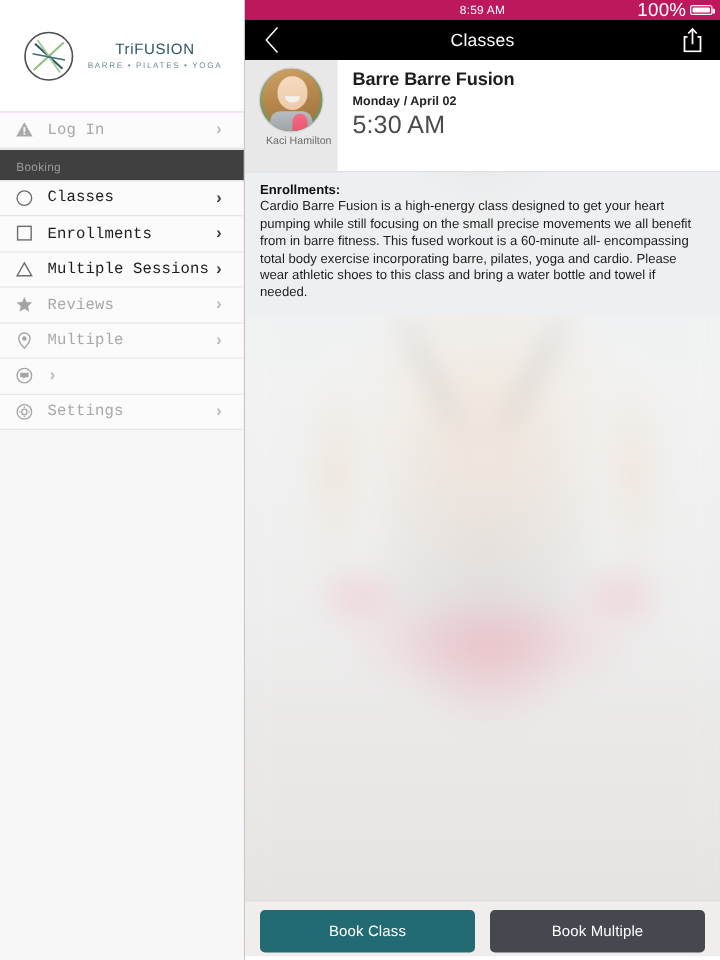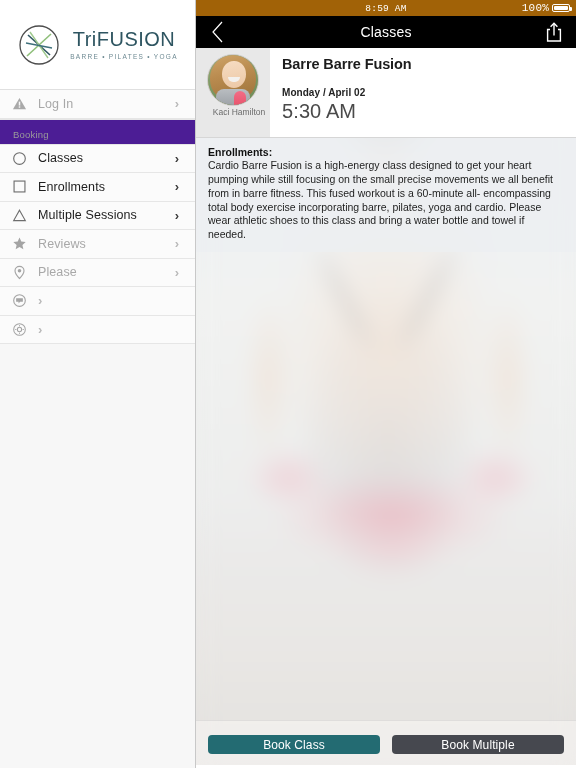--- a/index.html
+++ b/index.html
@@ -32,35 +32,35 @@
     display: flex;
     align-items: center;
     justify-content: center;
     gap: 9px;
     border-bottom: 1px solid #e0e0e0;
     flex: 0 0 auto;
   }
   #brand-mark { width: 44px; height: 44px; flex: 0 0 auto; }
   #brand-words { display: flex; flex-direction: column; align-items: center; }
   #brand-name {
-    font-size: 20px;
+    font-size: 12px;
     letter-spacing: 0.5px;
     color: #2e5561;
     font-weight: 400;
     line-height: 1;
   }
   #brand-tag {
     font-size: 6.5px;
     letter-spacing: 1.3px;
     color: #6e8a93;
     margin-top: 4px;
     white-space: nowrap;
   }
 
-  .menu-group { background: #f0abfc; }
+  .menu-group { background: #f0abfc; font-family: Liberation Mono, monospace; }
   .menu-row {
     height: 28.5px;
     display: flex;
     align-items: center;
     background: #fbfbfb;
     border-bottom: 1px solid #e6e6e6;
     padding: 0 10px 0 0;
     position: relative;
   }
   .menu-row .ico {
@@ -85,21 +85,21 @@
     line-height: 1;
     padding-right: 6px;
   }
   .menu-row.active .chev { color: #3b3b3b; }
 
   .section-head {
     height: 26px;
     display: flex;
     align-items: flex-end;
     padding: 0 0 4px 13px;
-    background: #4c1d95;
+    background: #404040;
     border-bottom: 1px solid #e6e6e6;
     border-top: 1px solid #e6e6e6;
   }
   .section-head span {
     font-size: 9.5px;
     color: #9a9a9a;
     letter-spacing: 0.2px;
   }
   #sidebar-filler { flex: 1 1 auto; background: #f7f7f7; }
 
@@ -110,34 +110,33 @@
     position: relative;
     background: #e9ecee;
     overflow: hidden;
   }
 
   
   #statusbar {
     position: relative;
     z-index: 40;
     height: 16px;
-    background: #a16207;
+    background: #be185d;
     color: #fff;
     display: flex;
     align-items: center;
     justify-content: center;
     font-size: 9.5px;
     letter-spacing: 0.2px;
-    font-family: Liberation Mono, monospace;
   }
   #status-time { position: absolute; left: 50%; transform: translateX(-50%); }
   #status-right {
     position: absolute; right: 6px;
     display: flex; align-items: center; gap: 3px;
-    font-size: 11px;
+    font-size: 15px;
   }
   .batt { width: 18px; height: 8.5px; border: 1px solid #fff; border-radius: 2px; position: relative; }
   .batt::before { content:""; position:absolute; left:1px; top:1px; bottom:1px; right:1px; background:#fff; border-radius:1px; }
   .batt::after { content:""; position:absolute; right:-3px; top:2.5px; width:2px; height:3.5px; background:#fff; border-radius:0 1px 1px 0; }
 
   
   #navbar {
     position: relative;
     z-index: 40;
     height: 32px;
@@ -251,21 +250,21 @@
     line-height: 1.1;
     padding-left: 12px;
   }
   #class-info {
     flex: 1 1 auto;
     padding: 8px 10px 0 12px;
     display: flex;
     flex-direction: column;
   }
   #class-title { font-size: 14.5px; color: #1c1c1c; font-weight: 600; letter-spacing: -0.1px; line-height: 1.15; }
-  #class-date { font-size: 10px; color: #222; font-weight: 600; margin-top: 14px; letter-spacing: 0.05px; }
+  #class-date { font-size: 10px; color: #222; font-weight: 600; margin-top: 3px; letter-spacing: 0.05px; }
   #class-time { font-size: 20px; color: #4a4a4a; margin-top: 1px; letter-spacing: 0.1px; line-height: 1.2; }
   #class-meta { font-size: 8.5px; color: #9a9a9a; margin-top: 1px; letter-spacing: 0.05px; }
 
   
   #description {
     position: relative;
     z-index: 20;
     margin: 0;
     padding: 8px 12px 10px 12px;
     background: rgba(236,239,241,0.80);
@@ -282,21 +281,21 @@
     height: 48px;
     background: rgba(250,248,245,0.55);
     display: flex;
     align-items: center;
     gap: 12px;
     padding: 0 12px;
     border-top: 1px solid rgba(190,190,190,0.35);
   }
   .btn {
     flex: 1 1 0;
-    height: 19px;
+    height: 34px;
     border-radius: 4px;
     display: flex;
     align-items: center;
     justify-content: center;
     font-size: 12px;
     color: #fff;
     letter-spacing: 0.1px;
     border: none;
     font-family: "Liberation Sans", sans-serif;
     cursor: pointer;
@@ -388,21 +387,21 @@
         <span class="chev">›</span>
       </div>
 
       <div class="menu-row">
         <span class="ico">
           <svg width="15" height="15" viewBox="0 0 16 16">
             <path d="M8 1.5 C5.3 1.5 3.2 3.6 3.2 6.2 C3.2 9.5 8 14.4 8 14.4 C8 14.4 12.8 9.5 12.8 6.2 C12.8 3.6 10.7 1.5 8 1.5 Z" fill="none" stroke="#a4a4a4" stroke-width="1.2"></path>
             <circle cx="8" cy="6.1" r="1.9" fill="#a4a4a4"></circle>
           </svg>
         </span>
-        <span class="lbl">Please</span>
+        <span class="lbl">Multiple</span>
         <span class="chev">›</span>
       </div>
 
       <div class="menu-row">
         <span class="ico">
           <svg width="15" height="15" viewBox="0 0 16 16">
             <circle cx="8" cy="8" r="6.2" fill="none" stroke="#a4a4a4" stroke-width="1.2"></circle>
             <path d="M4.4 5.6 H11.6 V9.4 H8.6 L7 11.1 V9.4 H4.4 Z" fill="#a4a4a4"></path>
           </svg>
         </span>
@@ -415,20 +414,21 @@
             <circle cx="8" cy="8" r="6.2" fill="none" stroke="#a4a4a4" stroke-width="1.1"></circle>
             <circle cx="8" cy="8" r="2.3" fill="none" stroke="#a4a4a4" stroke-width="1.1"></circle>
             <g stroke="#a4a4a4" stroke-width="1.1">
               <path d="M8 3.4 V4.6"></path>
                 <path d="M8 11.4 V12.6"></path>
               <path d="M3.4 8 H4.6"></path>
                 <path d="M11.4 8 H12.6"></path>
             </g>
           </svg>
         </span>
+        <span class="lbl">Settings</span>
         <span class="chev">›</span>
       </div>
 
     </div>
 
     <div id="sidebar-filler"></div>
   </aside>
 
   <section id="pane">
 

